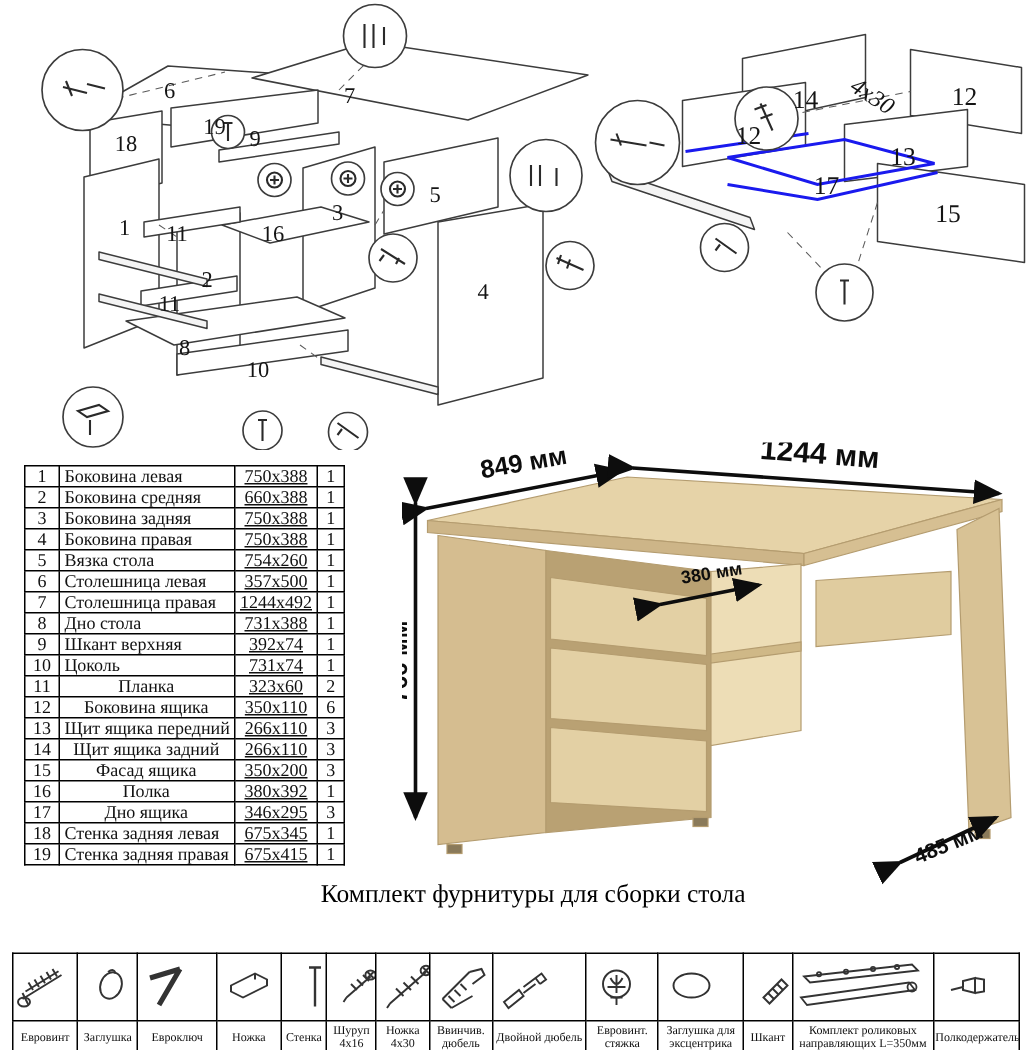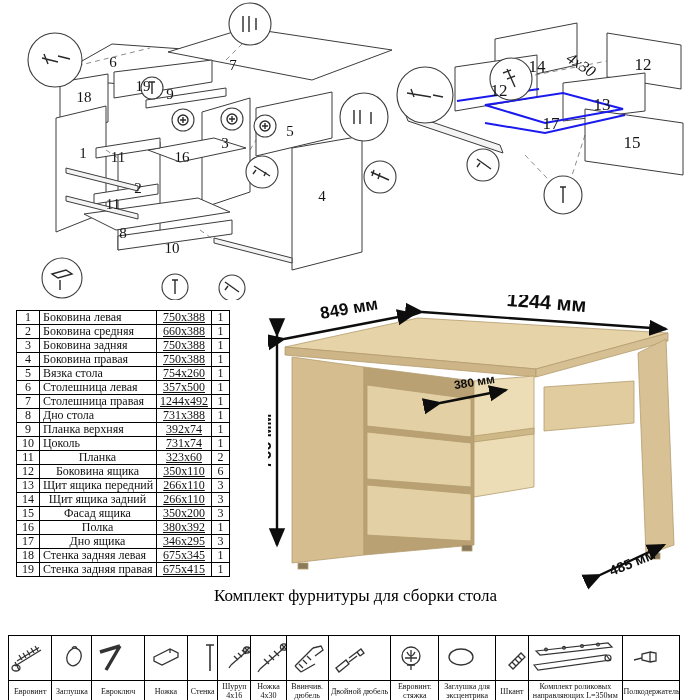--- a/index.html
+++ b/index.html
@@ -210,21 +210,21 @@
           <td class="c-qty">1</td>
         </tr>
         <tr>
           <td class="c-num">8</td>
           <td class="c-name">Дно стола</td>
           <td class="c-size">731x388</td>
           <td class="c-qty">1</td>
         </tr>
         <tr>
           <td class="c-num">9</td>
-          <td class="c-name">Планка верхняя</td>
+          <td class="c-name">Шкант верхняя</td>
           <td class="c-size">392x74</td>
           <td class="c-qty">1</td>
         </tr>
         <tr>
           <td class="c-num">10</td>
           <td class="c-name">Цоколь</td>
           <td class="c-size">731x74</td>
           <td class="c-qty">1</td>
         </tr>
         <tr>

